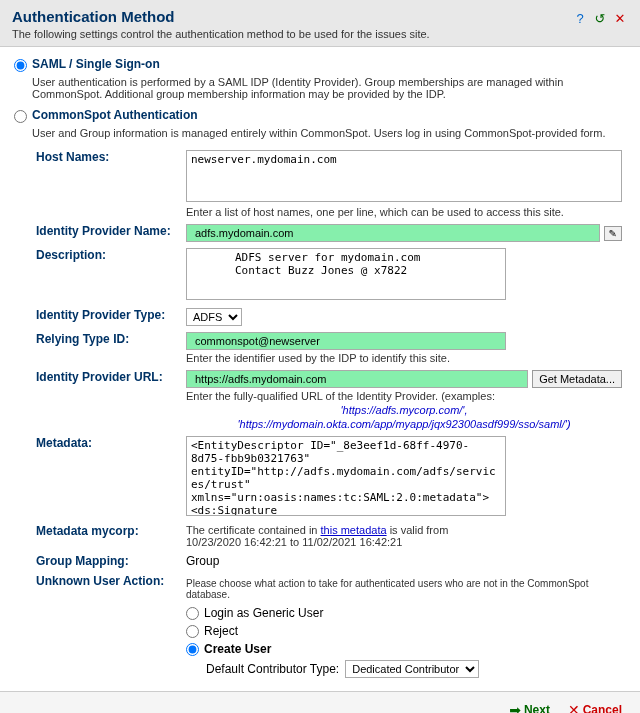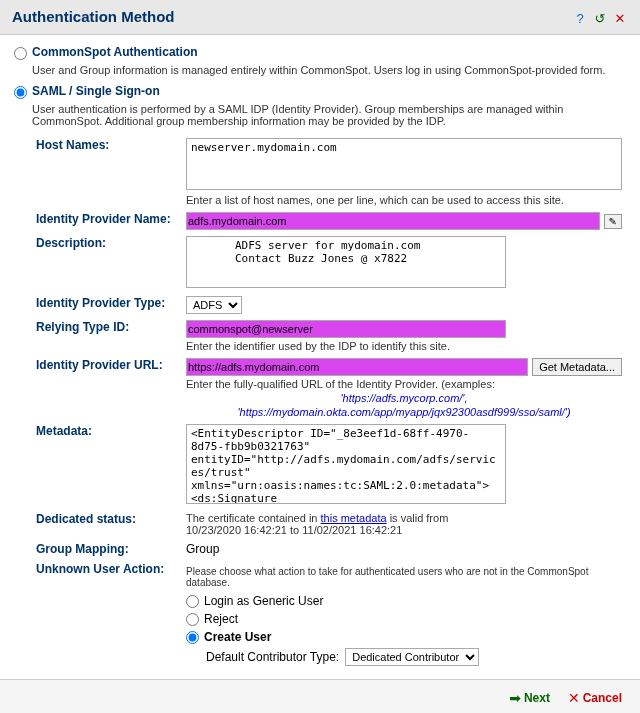--- a/index.html
+++ b/index.html
@@ -102,24 +102,24 @@
     .form-value {
       font-size: 11px;
     }
     .form-hint {
       font-size: 11px;
       color: #333;
       margin-top: 2px;
     }
     input[type="text"] {
       width: 100%;
-      padding: 2px 1px;
+      padding: 2px 8px;
       font-size: 11px;
       border: 1px solid #aaa;
-      background: #d946ef;
+      background: #86efac;
     }
     textarea {
       width: 100%;
       padding: 2px 4px;
       font-size: 11px;
       border: 1px solid #aaa;
       background: #fff;
       resize: none;
     }
     .host-names-area {
@@ -254,44 +254,45 @@
     .create-user-label { font-weight: bold; }
   </style>
 </head>
 <body>
 
 <div class="page-container">
 
   <div class="header">
     <div class="header-left">
       <h1>Authentication Method</h1>
+      <p>The following settings control the authentication method to be used for the issues site.</p>
     </div>
     <div class="header-icons">
       <span class="header-icon header-icon-blue" title="Help">?</span>
       <span class="header-icon header-icon-green" title="Refresh">↺</span>
       <span class="header-icon header-icon-red" title="Close">✕</span>
     </div>
   </div>
 
   <div class="content">
 
     <div class="radio-section">
       <div class="radio-option">
+        <input type="radio" name="auth_method" value="saml" checked="" style="">
+        <span class="radio-label">SAML / Single Sign-on</span>
+      </div>
+      <div class="radio-desc">User authentication is performed by a SAML IDP (Identity Provider). Group memberships are managed within CommonSpot. Additional group membership information may be provided by the IDP.</div>
+    </div>
+
+    <div class="radio-section">
+      <div class="radio-option">
         <input type="radio" name="auth_method" value="commonspot" style="">
         <span class="radio-label">CommonSpot Authentication</span>
       </div>
       <div class="radio-desc">User and Group information is managed entirely within CommonSpot. Users log in using CommonSpot-provided form.</div>
-    </div>
-
-    <div class="radio-section">
-      <div class="radio-option">
-        <input type="radio" name="auth_method" value="saml" checked="" style="">
-        <span class="radio-label">SAML / Single Sign-on</span>
-      </div>
-      <div class="radio-desc">User authentication is performed by a SAML IDP (Identity Provider). Group memberships are managed within CommonSpot. Additional group membership information may be provided by the IDP.</div>
     </div>
 
     <div class="saml-section">
       <table class="form-table">
         <tbody>
 
           <tr>
             <td class="form-label">Host Names:</td>
             <td class="form-value">
               <textarea class="host-names-area" style="">newserver.mydomain.com</textarea>
@@ -353,21 +354,21 @@
             <td class="form-label">Metadata:</td>
             <td class="form-value">
               <textarea class="metadata-area" style="">&lt;EntityDescriptor ID="_8e3eef1d-68ff-4970-8d75-fbb9b0321763"
 entityID="http://adfs.mydomain.com/adfs/services/trust"
 xmlns="urn:oasis:names:tc:SAML:2.0:metadata"&gt;
 &lt;ds:Signature</textarea>
             </td>
           </tr>
 
           <tr>
-            <td class="form-label">Dedicated status:</td>
+            <td class="form-label">Metadata mycorp:</td>
             <td class="form-value metadata-status-value">
               The certificate contained in <a>this metadata</a> is valid from<br>
               <span>10/23/2020 16:42:21 to 11/02/2021 16:42:21</span>
             </td>
           </tr>
 
           <tr>
             <td class="form-label">Group Mapping:</td>
             <td class="form-value group-mapping-value">Group</td>
           </tr>

